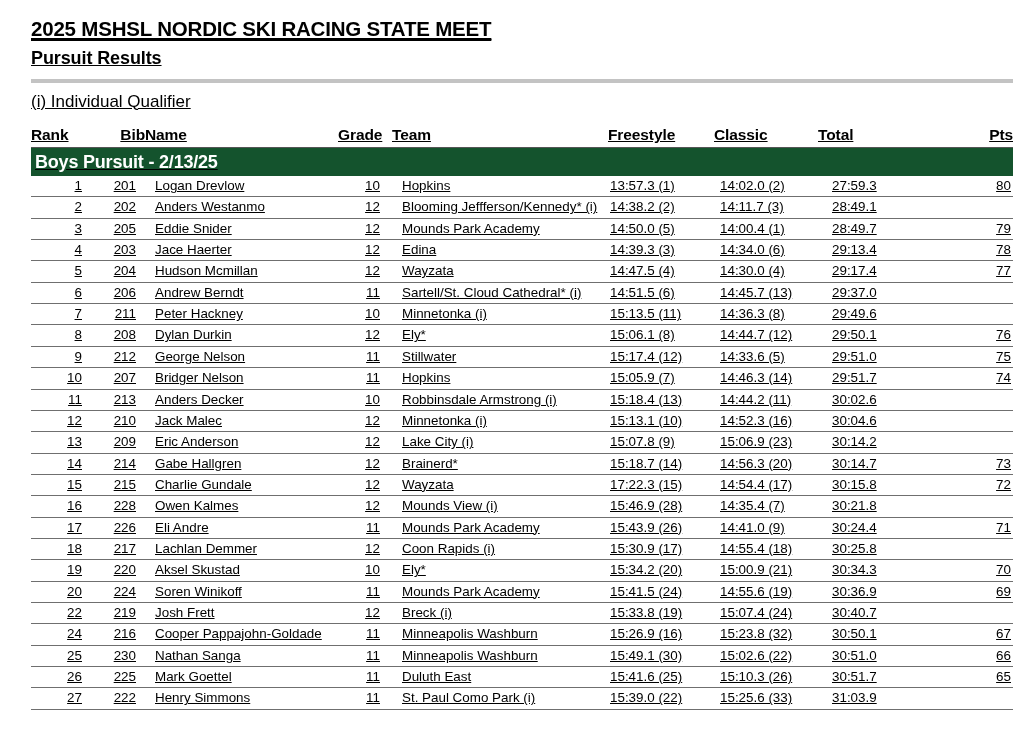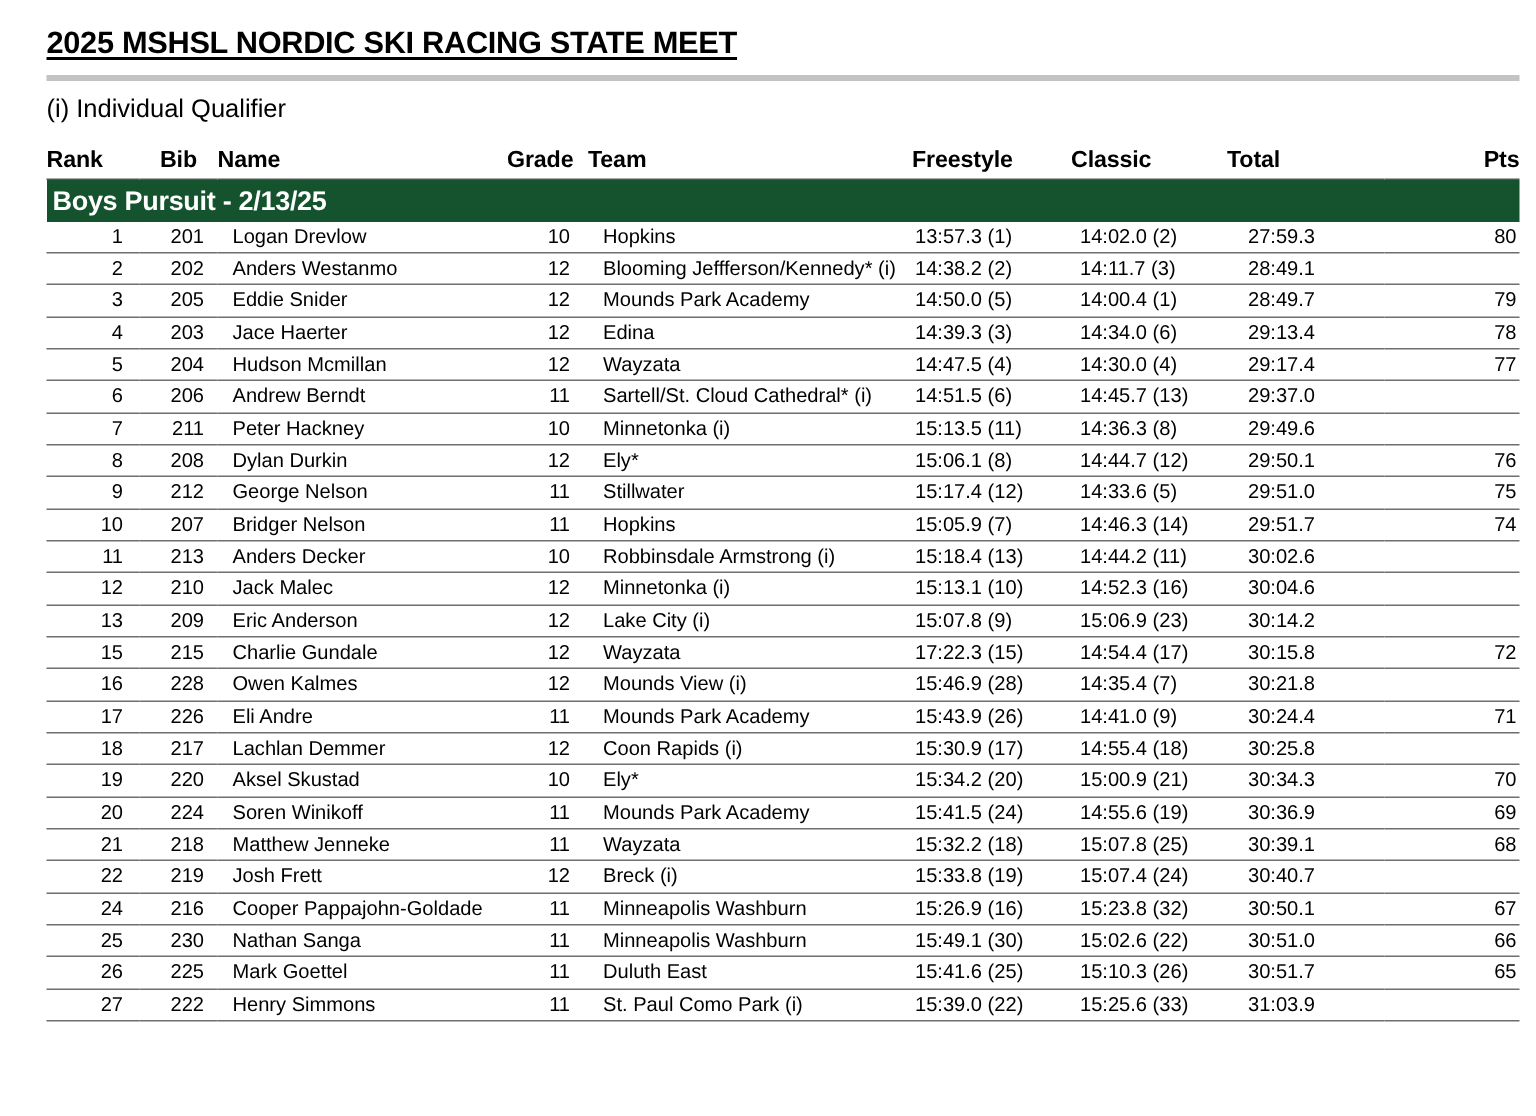--- a/index.html
+++ b/index.html
@@ -13,20 +13,21 @@
     font-family: "Liberation Sans", sans-serif;
     color: #000000;
     overflow: hidden;
   }
   .page {
     position: relative;
     width: 920px;
     height: 744px;
     box-sizing: border-box;
     padding: 0 11px 0 31px;
+    text-decoration: underline;
   }
   
   .doc-title {
     font-size: 20.5px;
     font-weight: bold;
     letter-spacing: -0.2px;
     text-decoration: underline;
     text-underline-offset: 3px;
     padding-top: 17px;
     line-height: 1.18;
@@ -77,21 +78,21 @@
   .col-bib    { width: 52px; }
   .col-name   { width: 193px; }
   .col-grade  { width: 54px; }
   .col-team   { width: 216px; }
   .col-free   { width: 106px; }
   .col-class  { width: 104px; }
   .col-total  { width: 105px; }
   .col-pts    { width: 90px; }
 
   th.h-rank  { text-align: left;  padding-left: 6px; }
-  th.h-bib   { text-align: center;  padding-left: 3px; margin-left: 36px; }
+  th.h-bib   { text-align: right;  padding-left: 3px; margin-left: 36px; }
   th.h-name  { text-align: left;  padding-left: 10px; }
   th.h-grade { text-align: left;  padding-left: 2px; }
   th.h-team  { text-align: left;  padding-left: 10px; }
   th.h-free  { text-align: left;  padding-left: 2px; }
   th.h-class { text-align: left;  padding-left: 6px; }
   th.h-total { text-align: left;  padding-left: 14px; }
   th.h-pts   { text-align: right; padding-right: 2px; }
 
   tr.section-row td {
     background: #14532d;
@@ -120,20 +121,21 @@
   tr.data-row td.c-pts   { text-align: right; padding-right: 2px; }
 
   tr.data-row:first-of-type td { border-top: none; }
 </style>
 </head>
 <body>
 
 <div class="page">
 
   <div class="doc-title">2025 MSHSL NORDIC SKI RACING STATE MEET</div>
+  <div class="doc-subtitle">Pursuit Results</div>
   <div class="rule-gray"></div>
   <div class="note">(i) Individual Qualifier</div>
 
   <table class="results">
     <colgroup>
       <col class="col-rank">
         <col class="col-bib">
         <col class="col-name">
         <col class="col-grade">
       <col class="col-team">
@@ -296,20 +298,31 @@
           <td class="c-bib">209</td>
           <td class="c-name">Eric Anderson</td>
           <td class="c-grade">12</td>
           <td class="c-team">Lake City (i)</td>
           <td class="c-free">15:07.8 (9)</td>
           <td class="c-class">15:06.9 (23)</td>
           <td class="c-total">30:14.2</td>
           <td class="c-pts"></td>
         </tr>
         <tr class="data-row">
+          <td class="c-rank">14</td>
+          <td class="c-bib">214</td>
+          <td class="c-name">Gabe Hallgren</td>
+          <td class="c-grade">12</td>
+          <td class="c-team">Brainerd*</td>
+          <td class="c-free">15:18.7 (14)</td>
+          <td class="c-class">14:56.3 (20)</td>
+          <td class="c-total">30:14.7</td>
+          <td class="c-pts">73</td>
+        </tr>
+        <tr class="data-row">
           <td class="c-rank">15</td>
           <td class="c-bib">215</td>
           <td class="c-name">Charlie Gundale</td>
           <td class="c-grade">12</td>
           <td class="c-team">Wayzata</td>
           <td class="c-free">17:22.3 (15)</td>
           <td class="c-class">14:54.4 (17)</td>
           <td class="c-total">30:15.8</td>
           <td class="c-pts">72</td>
         </tr>
@@ -362,31 +375,20 @@
           <td class="c-bib">224</td>
           <td class="c-name">Soren Winikoff</td>
           <td class="c-grade">11</td>
           <td class="c-team">Mounds Park Academy</td>
           <td class="c-free">15:41.5 (24)</td>
           <td class="c-class">14:55.6 (19)</td>
           <td class="c-total">30:36.9</td>
           <td class="c-pts">69</td>
         </tr>
         <tr class="data-row">
-          <td class="c-rank">21</td>
-          <td class="c-bib">218</td>
-          <td class="c-name">Matthew Jenneke</td>
-          <td class="c-grade">11</td>
-          <td class="c-team">Wayzata</td>
-          <td class="c-free">15:32.2 (18)</td>
-          <td class="c-class">15:07.8 (25)</td>
-          <td class="c-total">30:39.1</td>
-          <td class="c-pts">68</td>
-        </tr>
-        <tr class="data-row">
           <td class="c-rank">22</td>
           <td class="c-bib">219</td>
           <td class="c-name">Josh Frett</td>
           <td class="c-grade">12</td>
           <td class="c-team">Breck (i)</td>
           <td class="c-free">15:33.8 (19)</td>
           <td class="c-class">15:07.4 (24)</td>
           <td class="c-total">30:40.7</td>
           <td class="c-pts"></td>
         </tr>

